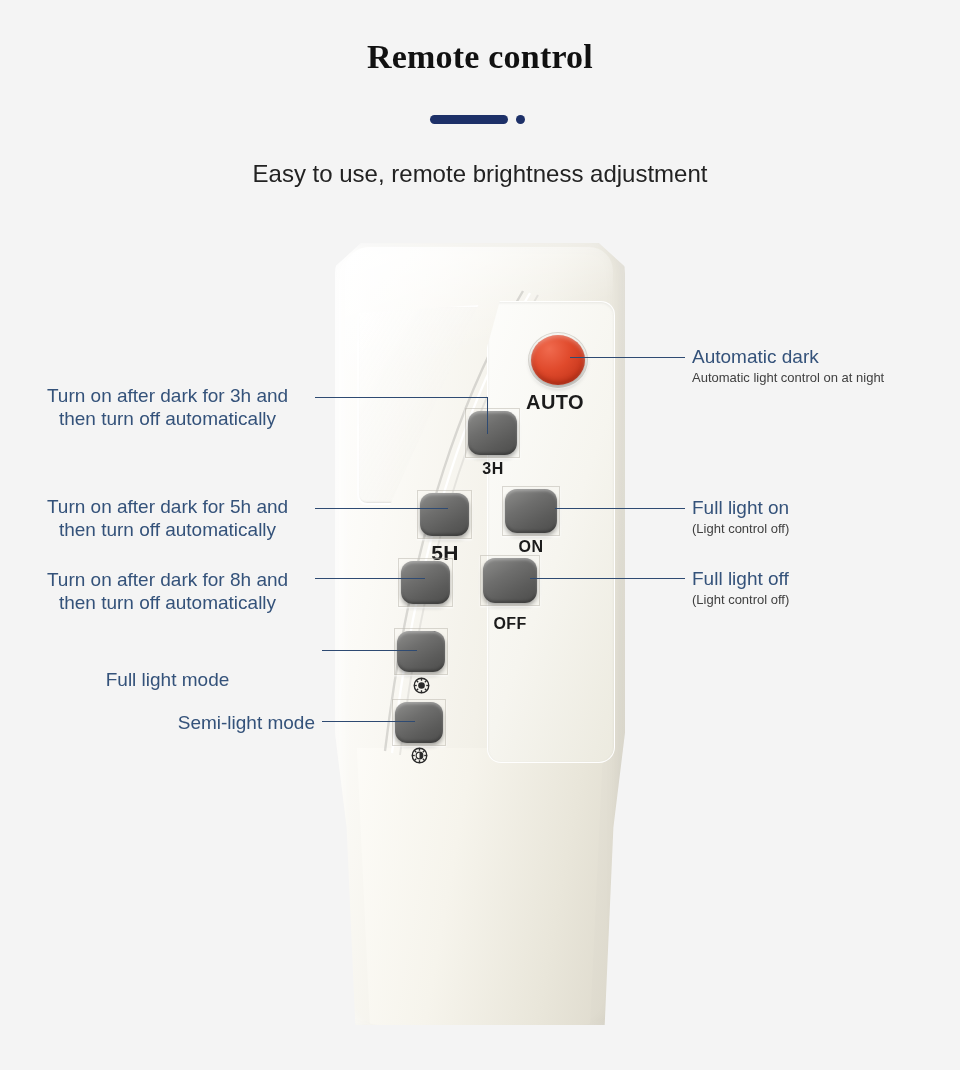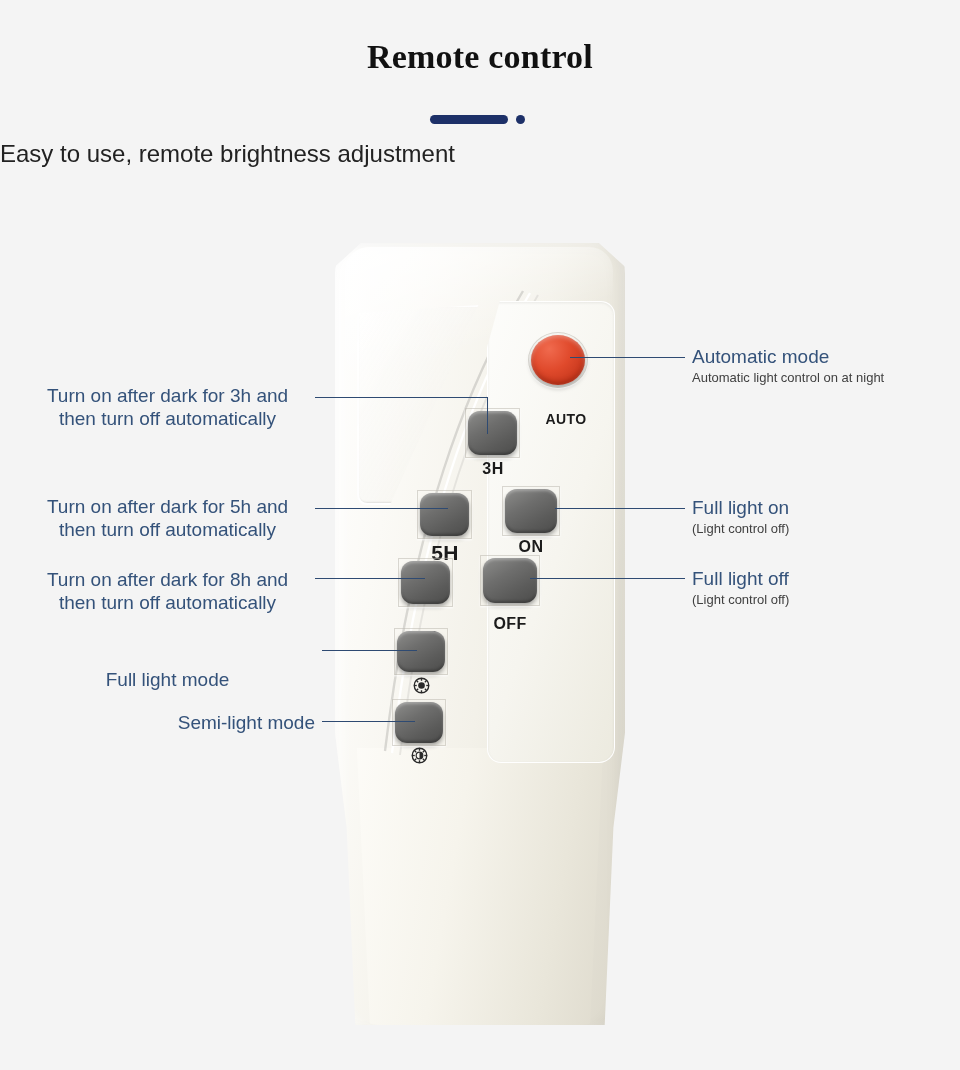--- a/index.html
+++ b/index.html
@@ -22,22 +22,22 @@
   .divider{ position:absolute; left:0; top:112px; width:960px; height:16px; }
   .divider .bar{
     position:absolute; left:430px; top:3px; width:78px; height:9px;
     background:#1d3068; border-radius:5px;
   }
   .divider .dot{
     position:absolute; left:516px; top:3px; width:9px; height:9px;
     background:#1d3068; border-radius:50%;
   }
   .subtitle{
-    position:absolute; left:0; top:140px; width:960px;
-    text-align:left; font-size:24px; color:#222; font-weight:400;
+    position:absolute; left:0; top:160px; width:960px;
+    text-align:center; font-size:24px; color:#222; font-weight:400;
   }
 
   
   #remote{ position:absolute; left:335px; top:243px; width:290px; height:790px; }
   .body-shell{
     position:absolute; inset:0;
     background:
       linear-gradient(100deg,#ffffff 0%,#fbfaf6 22%,#f3f1e9 52%,#e7e4d9 78%,#dad6c9 100%);
     border-radius:26px 26px 34px 34px/30px 30px 46px 46px;
     box-shadow:0 2px 7px rgba(0,0,0,.10), inset -7px 0 16px rgba(0,0,0,.055),
@@ -145,21 +145,21 @@
       <path d="M175 4 C119 98, 65 234, 37 464" fill="none" stroke="rgba(255,255,255,.95)" stroke-width="2.4"></path>
       <path d="M183 6 C127 100, 73 236, 45 466" fill="none" stroke="rgba(0,0,0,.07)" stroke-width="2"></path>
     </svg>
 
     <div class="keypad"></div>
 
     <div class="btn round red" style="left:196px; top:92px; width:54px; height:50px;">
       <div class="cap"></div>
         <div class="ring"></div>
     </div>
-    <div class="klabel" style="left:194px; top:148px; width:74px; font-size:14px;margin-top:20px;">AUTO</div>
+    <div class="klabel" style="left:183px; top:148px; width:74px; font-size:20px;">AUTO</div>
 
     <div class="btn" style="left:133px; top:168px; width:49px; height:44px;">
       <div class="cap"></div>
         <div class="ring"></div>
     </div>
     <div class="klabel" style="left:129px; top:217px; width:58px; font-size:16px;">3H</div>
 
     <div class="btn" style="left:85px; top:250px; width:49px; height:43px;">
       <div class="cap"></div>
         <div class="ring"></div>
@@ -258,21 +258,21 @@
 
   <div class="cal left" style="left:20px; top:640px; width:295px; text-align:center;margin-top:28px;">
     <div class="t1">Full light mode</div>
   </div>
 
   <div class="cal left" style="left:20px; top:711px; width:295px; text-align:right;">
     <div class="t1">Semi-light mode</div>
   </div>
 
   <div class="cal right" style="left:692px; top:345px; width:265px;">
-    <div class="t1">Automatic mode</div>
+    <div class="t1">Automatic dark</div>
     <div class="t2">Automatic light control on at night</div>
   </div>
 
   <div class="cal right" style="left:692px; top:496px; width:265px;">
     <div class="t1">Full light on</div>
     <div class="t2">(Light control off)</div>
   </div>
 
   <div class="cal right" style="left:692px; top:567px; width:265px;">
     <div class="t1">Full light off</div>

